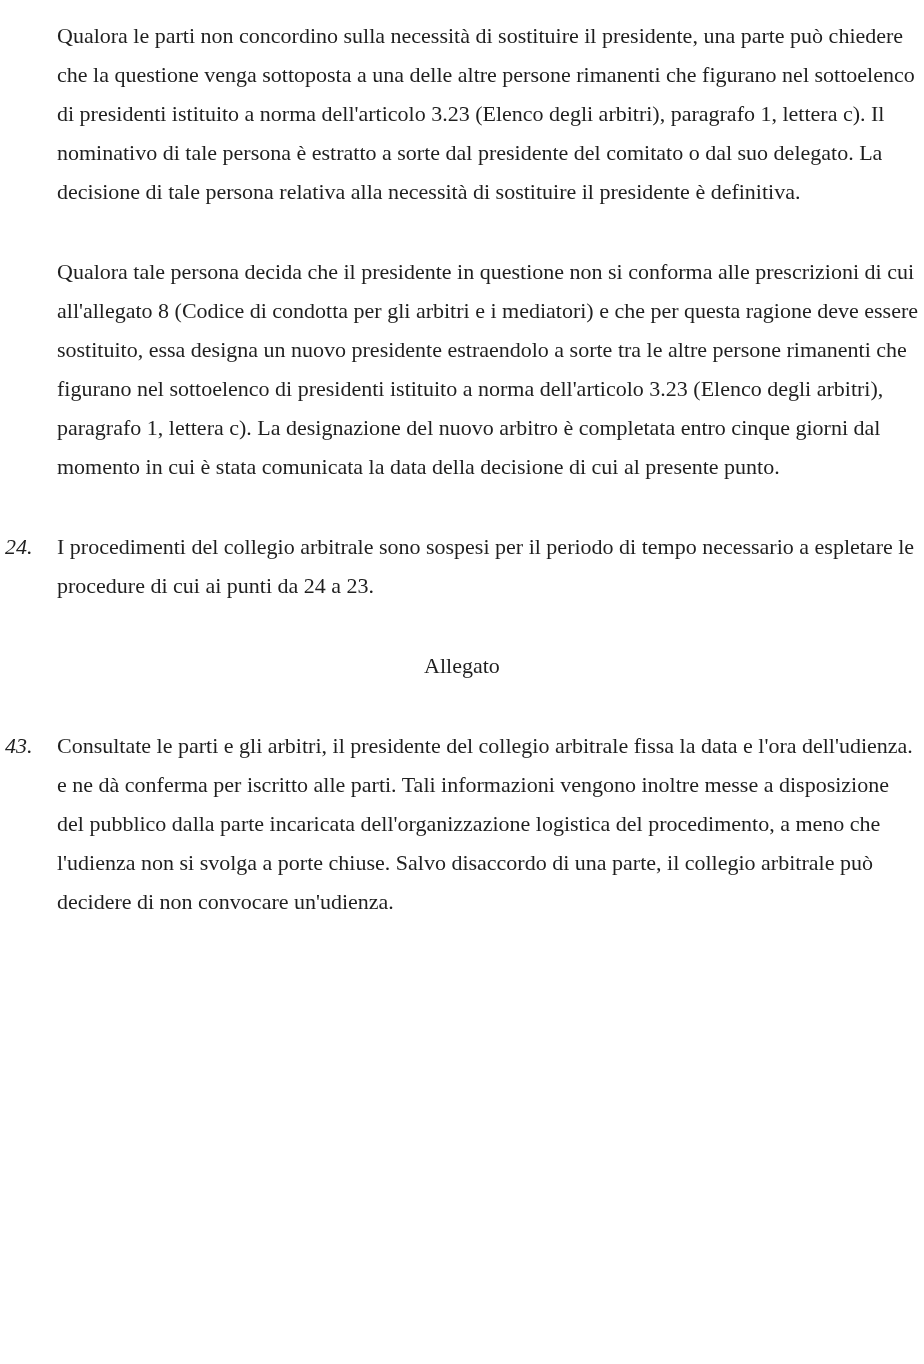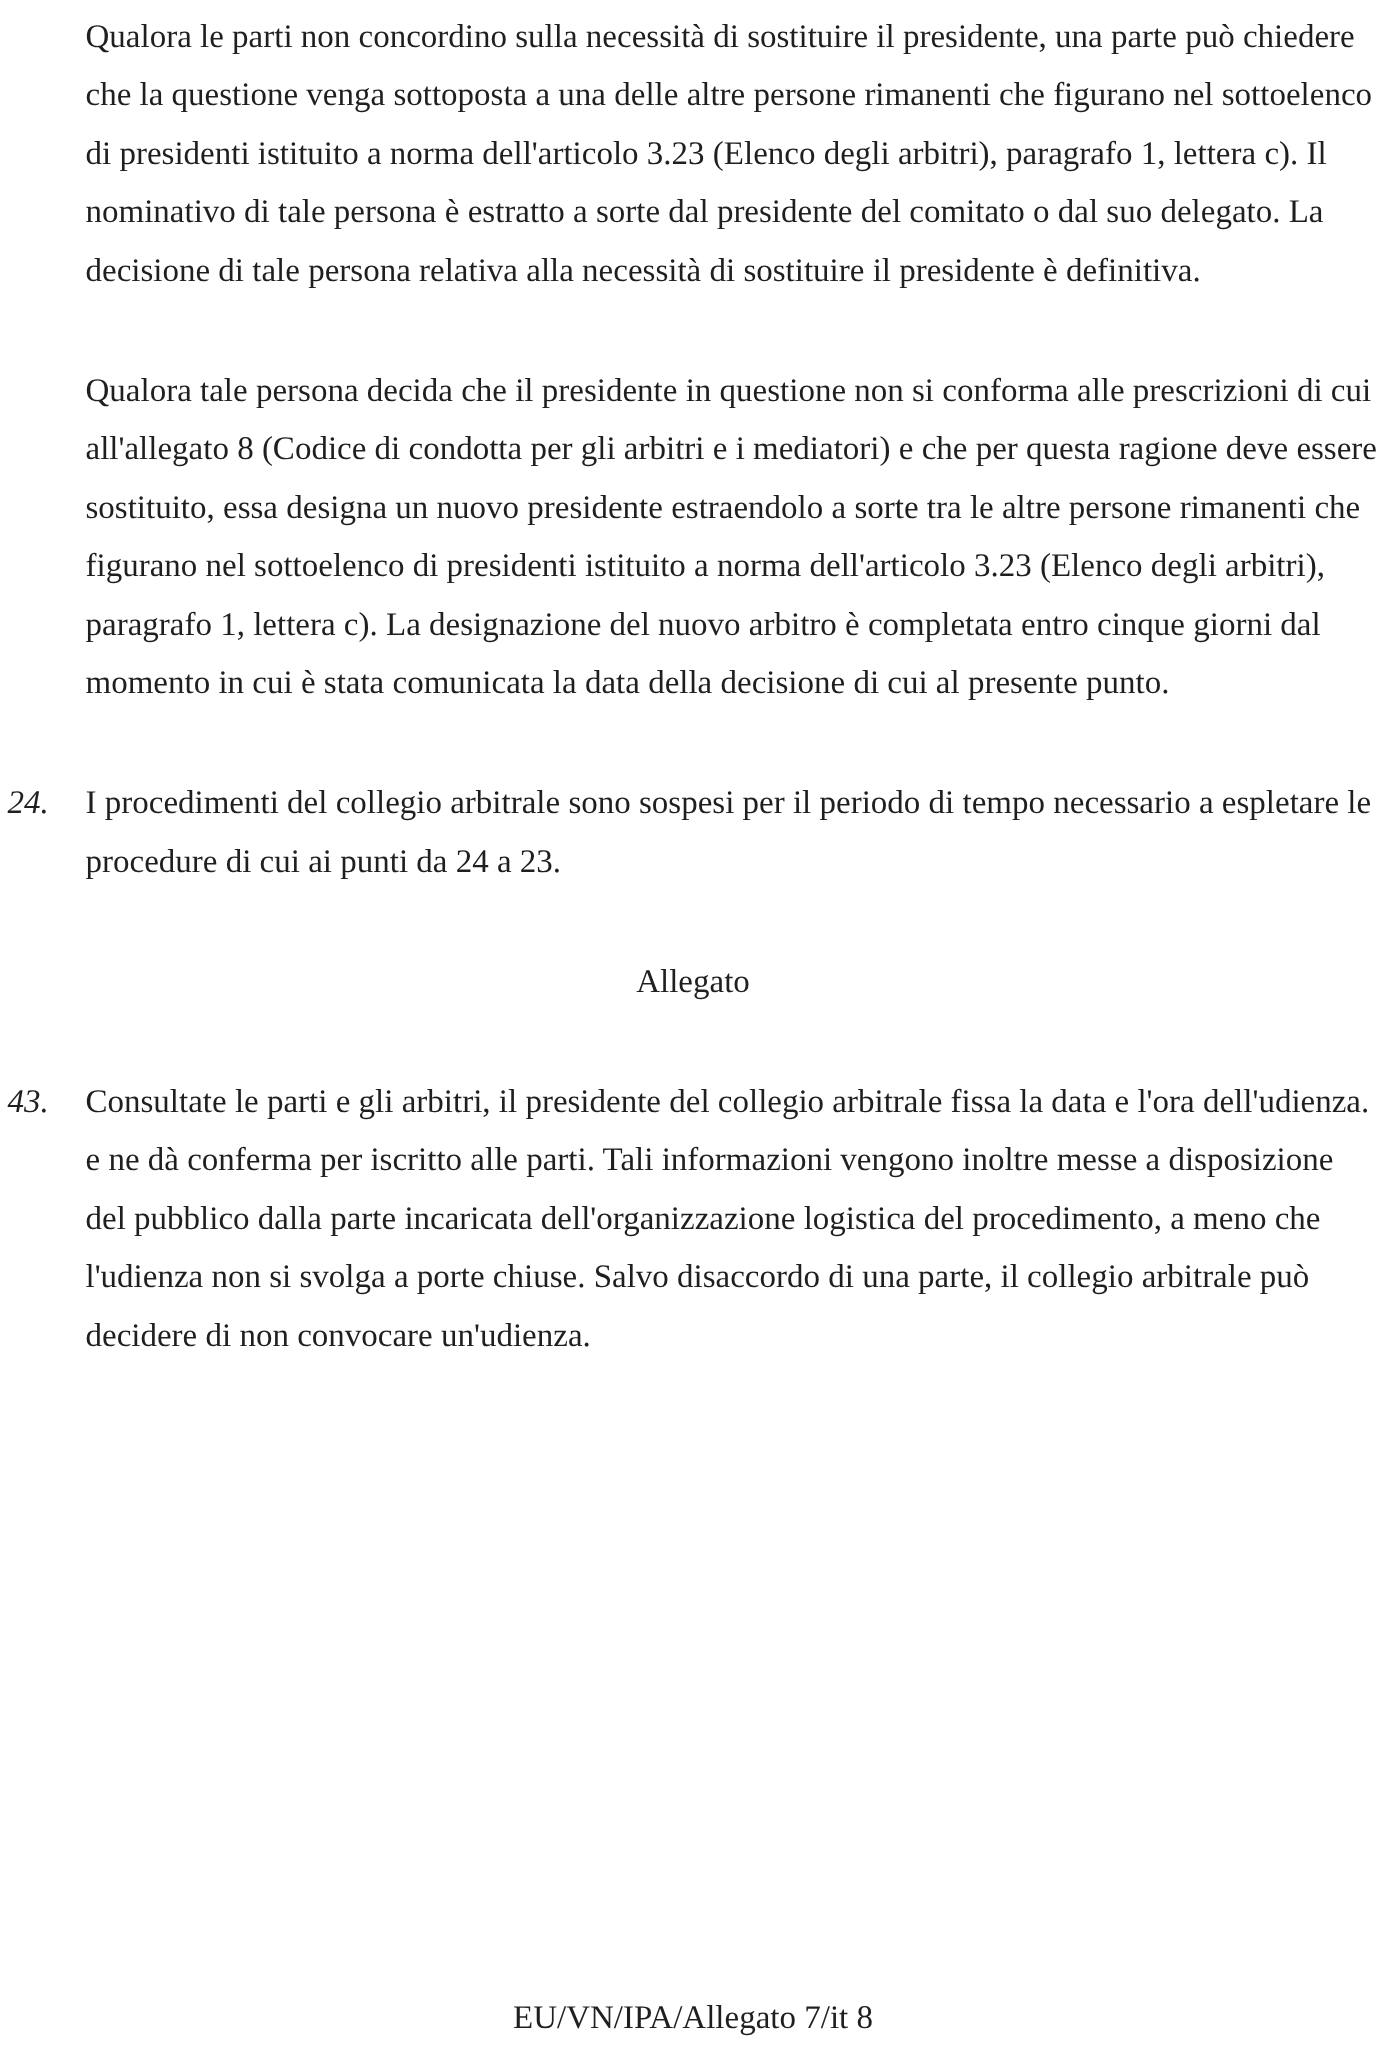--- a/index.html
+++ b/index.html
@@ -11,21 +11,21 @@
     position: relative;
     width: 924px;
     height: 1364px;
     background: #ffffff;
     font-family: "Liberation Serif", "DejaVu Serif", serif;
     font-size: 22px;
     line-height: 39px;
     color: #1f1f1f;
     overflow: hidden;
     box-sizing: border-box;
-    padding-top: 4px;
+    padding-top: 16px;
   }
   .block {
     margin: 0 0 41px 0;
   }
   .para {
     margin-left: 57px;
     width: 862px;
     text-align: left;
   }
   .numbered-item {
@@ -70,15 +70,14 @@
     <p class="text" style="margin:0">I procedimenti del collegio arbitrale sono sospesi per il periodo di tempo necessario a espletare le procedure di cui ai punti da 24 a 23.</p>
   </div>
 
   <h2 class="section-heading">Allegato</h2>
 
   <div class="numbered-item block">
     <span class="num">43.</span>
     <p class="text" style="margin:0">Consultate le parti e gli arbitri, il presidente del collegio arbitrale fissa la data e l'ora dell'udienza. e ne dà conferma per iscritto alle parti. Tali informazioni vengono inoltre messe a disposizione del pubblico dalla parte incaricata dell'organizzazione logistica del procedimento, a meno che l'udienza non si svolga a porte chiuse. Salvo disaccordo di una parte, il collegio arbitrale può decidere di non convocare un'udienza.</p>
   </div>
 
-  <div class="page-footer">EU/VN/IPA/Allegato 7/it 8</div>
 
 </div>
 
 </body></html>

